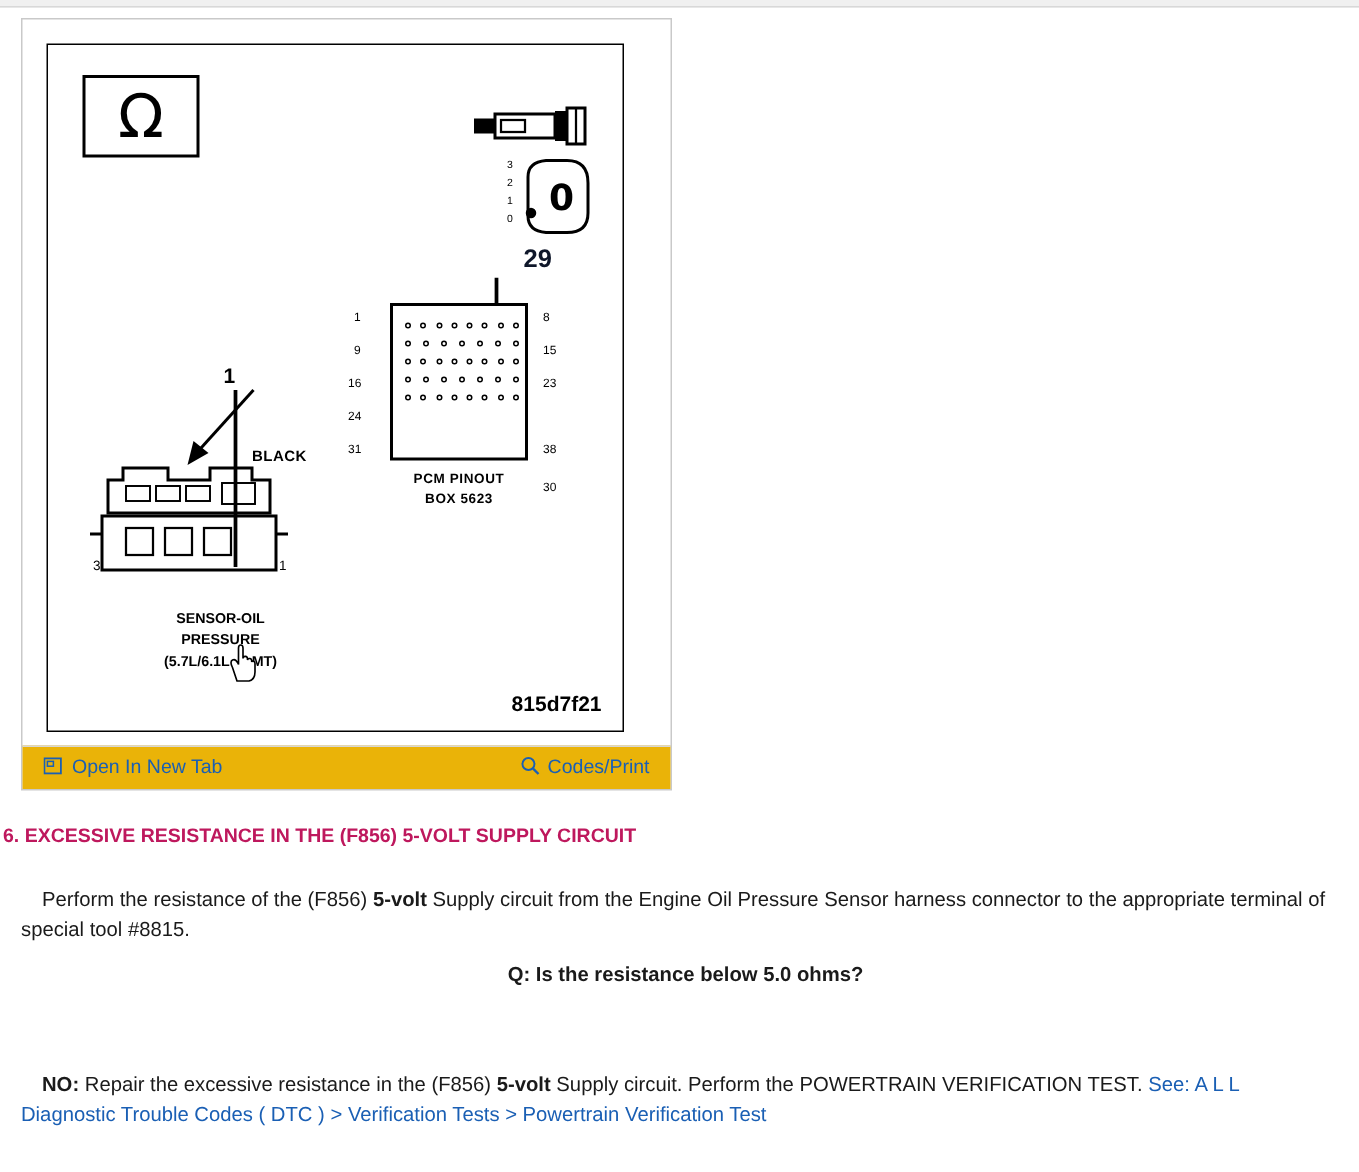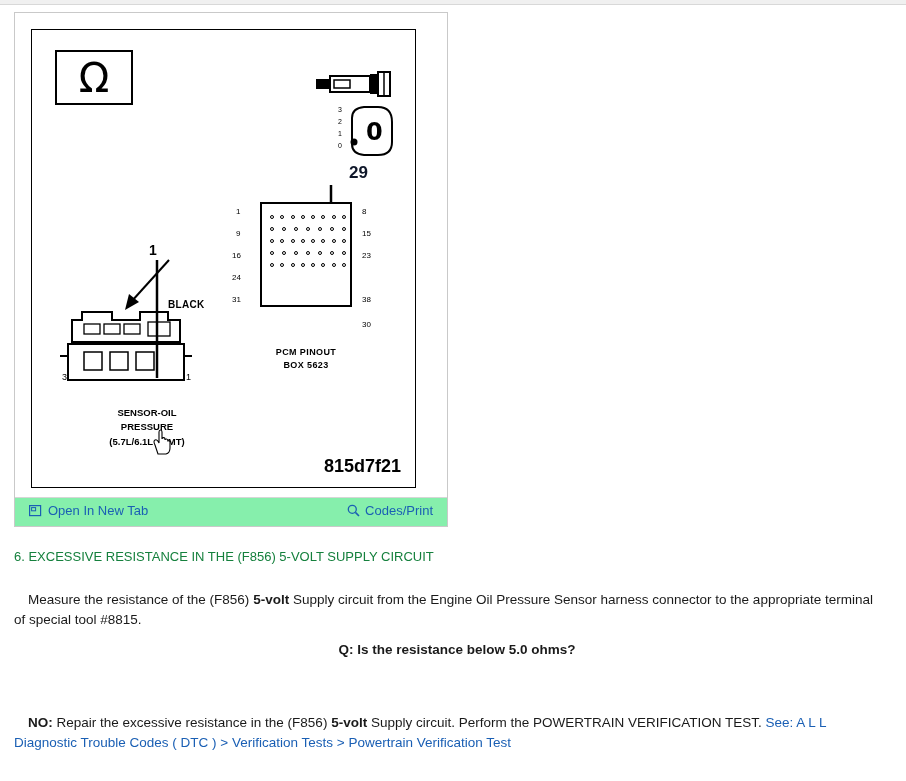--- a/index.html
+++ b/index.html
@@ -44,21 +44,21 @@
     background: #fff;
     overflow: hidden;
   }
   .fig-toolbar {
     position: absolute;
     left: 0;
     bottom: 0;
     width: 432px;
     height: 29px;
     border-top: 1px solid #d6d6d6;
-    background: #86efac;
+    background: #eab308;
     box-sizing: border-box;
   }
   .tool-left {
     position: absolute;
     left: 14px;
     top: 5px;
     font-size: 13px;
     color: #1a5fb4;
     display: flex;
     align-items: center;
@@ -130,21 +130,20 @@
   .pcm-label {
     position: absolute;
     left: 228px; top: 283px;
     width: 92px;
     text-align: center;
     font-size: 9px;
     font-weight: bold;
     letter-spacing: 0.4px;
     line-height: 1.45;
     color: #000;
-    margin-top: 33px;
   }
   .label-29 {
     position: absolute;
     left: 285px; top: 133px;
     font-size: 17px;
     font-weight: bold;
     color: #0f172a;
     margin-left: 32px;
   }
   .label-1 {
@@ -168,36 +167,36 @@
     width: 150px;
     text-align: center;
     font-size: 9.5px;
     font-weight: bold;
     line-height: 1.5;
     color: #000;
   }
   .fig-code {
     position: absolute;
     right: 14px; bottom: 10px;
-    font-size: 18px;
+    font-size: 14px;
     font-weight: bold;
     color: #000;
   }
   .cursor-hand {
     position: absolute;
     left: 118px; top: 398px;
     width: 22px; height: 28px;
   }
   
   .section-title {
     position: absolute;
-    left: 14px; top: 549px;
+    left: 2px; top: 549px;
     font-size: 13px;
-    font-weight: normal;
-    color: #15803d;
+    font-weight: bold;
+    color: #be185d;
   }
   .para {
     position: absolute;
     left: 14px;
     width: 872px;
     font-size: 13.5px;
     line-height: 20px;
     color: #1a1a1a;
   }
   .p1 { top: 590px; text-indent: 14px; }
@@ -378,21 +377,21 @@
           </svg>
         </span>
         <span class="lbl">Codes/Print</span>
       </div>
     </div>
   </div>
 
   <div class="section-title">6. EXCESSIVE RESISTANCE IN THE (F856) 5-VOLT SUPPLY CIRCUIT</div>
 
   <div class="para p1">
-    <span>Measure the resistance of the (F856) </span><b class="bold">5-volt</b><span> Supply circuit from the Engine Oil Pressure Sensor harness connector to the appropriate terminal of special tool #8815.</span>
+    <span>Perform the resistance of the (F856) </span><b class="bold">5-volt</b><span> Supply circuit from the Engine Oil Pressure Sensor harness connector to the appropriate terminal of special tool #8815.</span>
   </div>
 
   <div class="para q">Q: Is the resistance below 5.0 ohms?</div>
 
 
   <div class="para ans2">
     <b class="bold">NO:</b><span> Repair the excessive resistance in the (F856) </span><b class="bold">5-volt</b><span> Supply circuit. Perform the POWERTRAIN VERIFICATION TEST. </span><a class="link" href="#">See: A L L Diagnostic Trouble Codes ( DTC ) &gt; Verification Tests &gt; Powertrain Verification Test</a>
   </div>
 
 </div>

